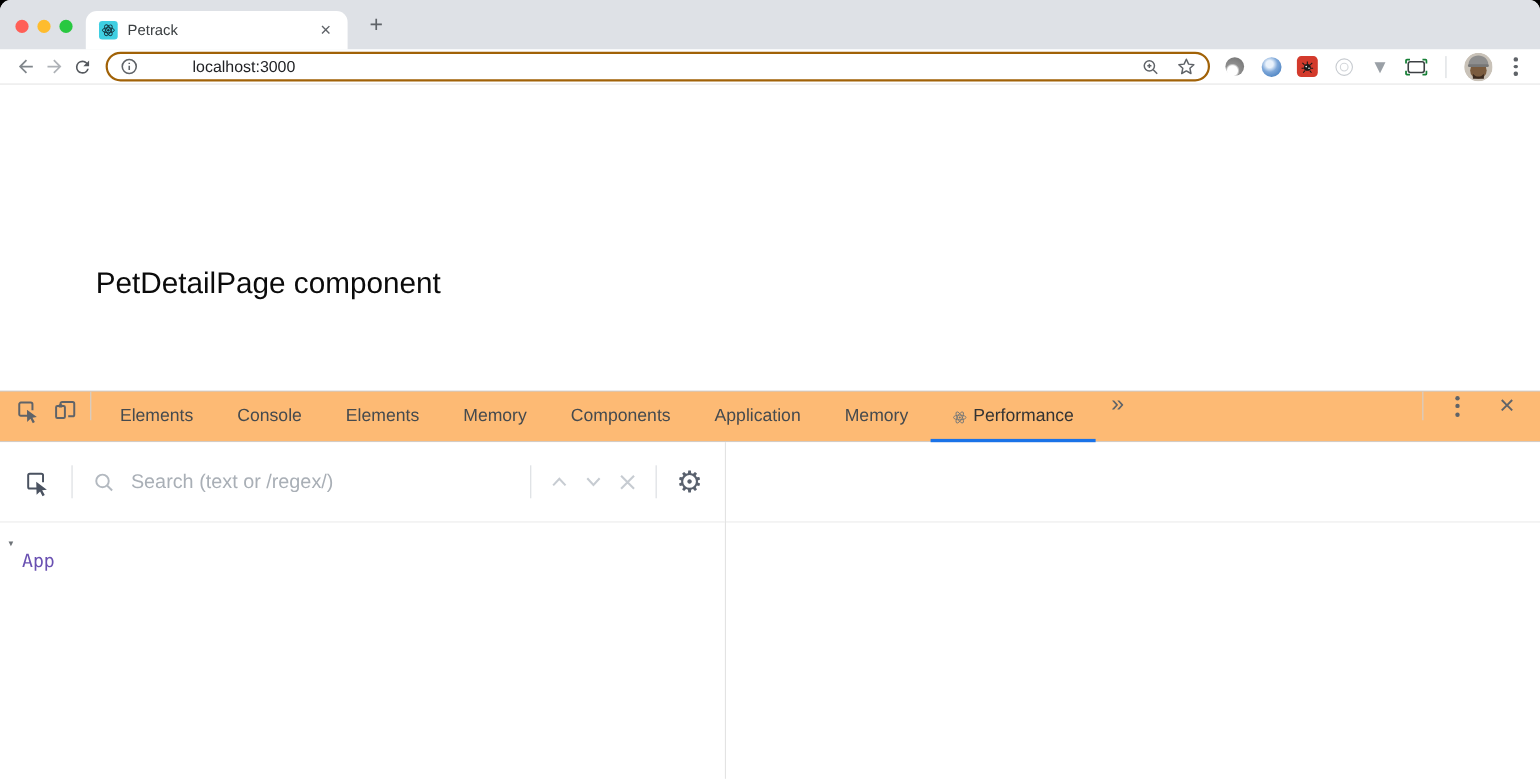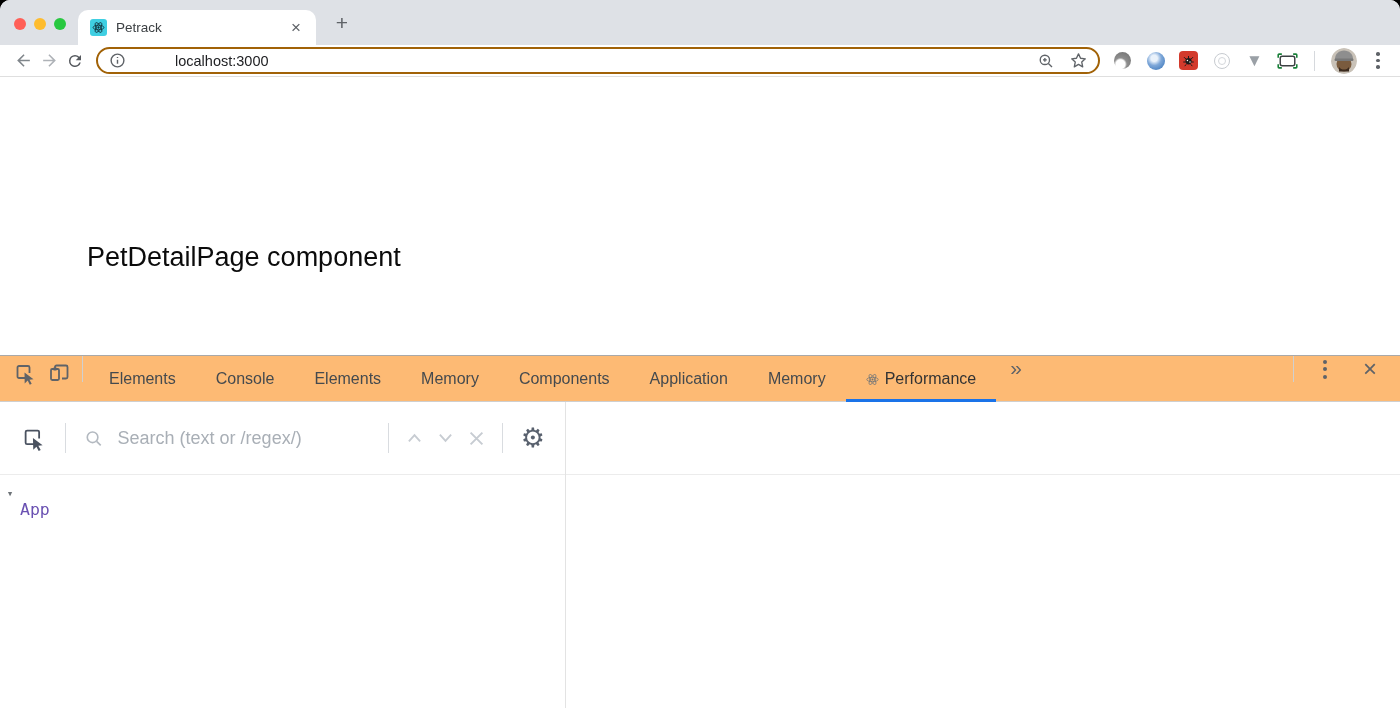--- a/index.html
+++ b/index.html
@@ -60,21 +60,21 @@
   .dt-tab.active { color:#333; }
   .dt-tab.active::after { content:""; position:absolute; left:0; right:0; bottom:0; height:3px; background:#1A73E8; }
   .dt-tab .react-mini { margin-right:6px; display:flex; }
   .dt-more { font-size:21px; color:#5F6368; padding:0 14px; }
   .dt-right-ctrls { margin-left:auto; display:flex; align-items:center; gap:10px; }
   .dots-v { display:flex; flex-direction:column; gap:3.5px; align-items:center; width:30px; }
   .dots-v i { width:4px; height:4px; border-radius:50%; background:#5F6368; }
   .dt-close { font-size:24px; color:#5F6368; width:40px; text-align:center; line-height:1; }
 
   .dt-body { display:flex; height:306px; background:#fff; }
-  .dt-left { width:566px; border-right:1px solid #E3E3E3; display:flex; flex-direction:column; }
+  .dt-left { width:660px; border-right:1px solid #E3E3E3; display:flex; flex-direction:column; }
   .dt-right { flex:1; display:flex; flex-direction:column; }
   .panel-toolbar { height:73px; border-bottom:1px solid #ECECEC; display:flex; align-items:center; padding:0 20px; }
   .ct-sep { width:1px; height:30px; background:#D9DCE0; flex:none; }
   .search-wrap { display:flex; align-items:center; margin-left:18px; flex:1; min-width:0; }
   .search-input { border:none; outline:none; font-size:18px; color:#23272C; margin-left:14px; width:290px;
                   font-family:"Liberation Sans",sans-serif; background:transparent; }
   .search-input::placeholder { color:#A9AFB6; }
   .nav-arrows { display:flex; align-items:center; gap:16px; margin:0 18px; }
   .gear { font-size:27px; color:#59616E; margin-left:18px; line-height:1; }
 

